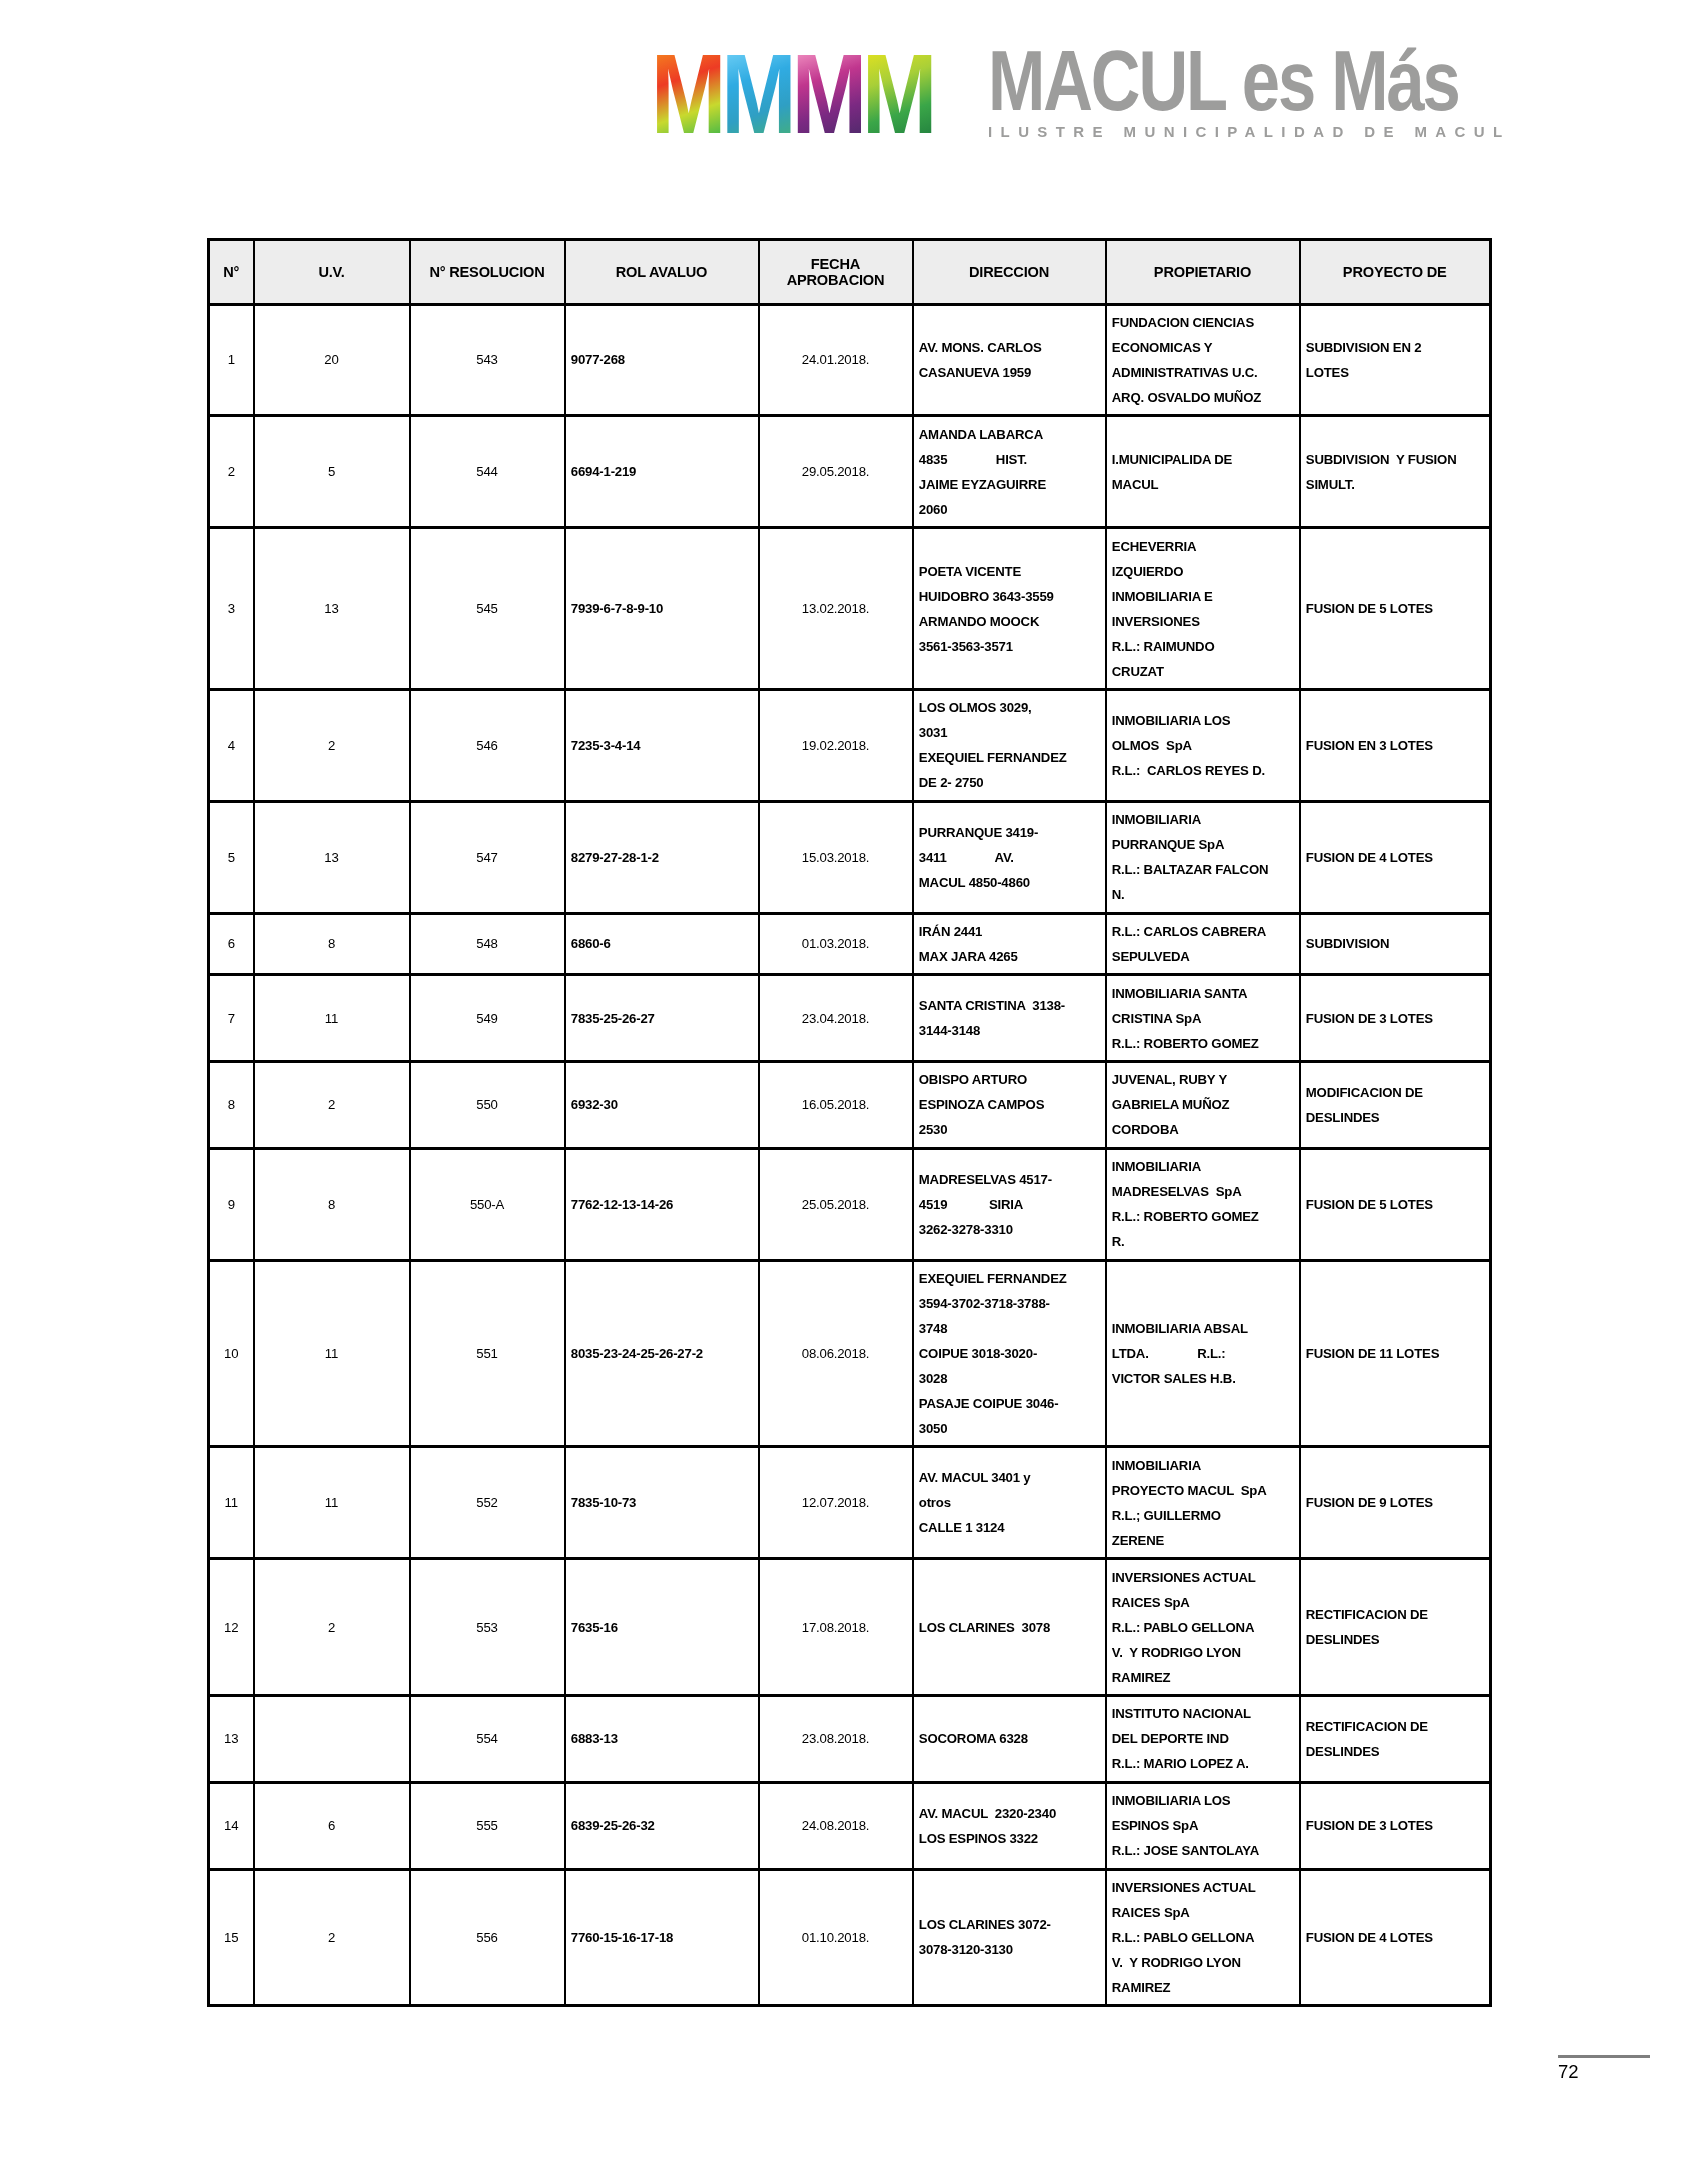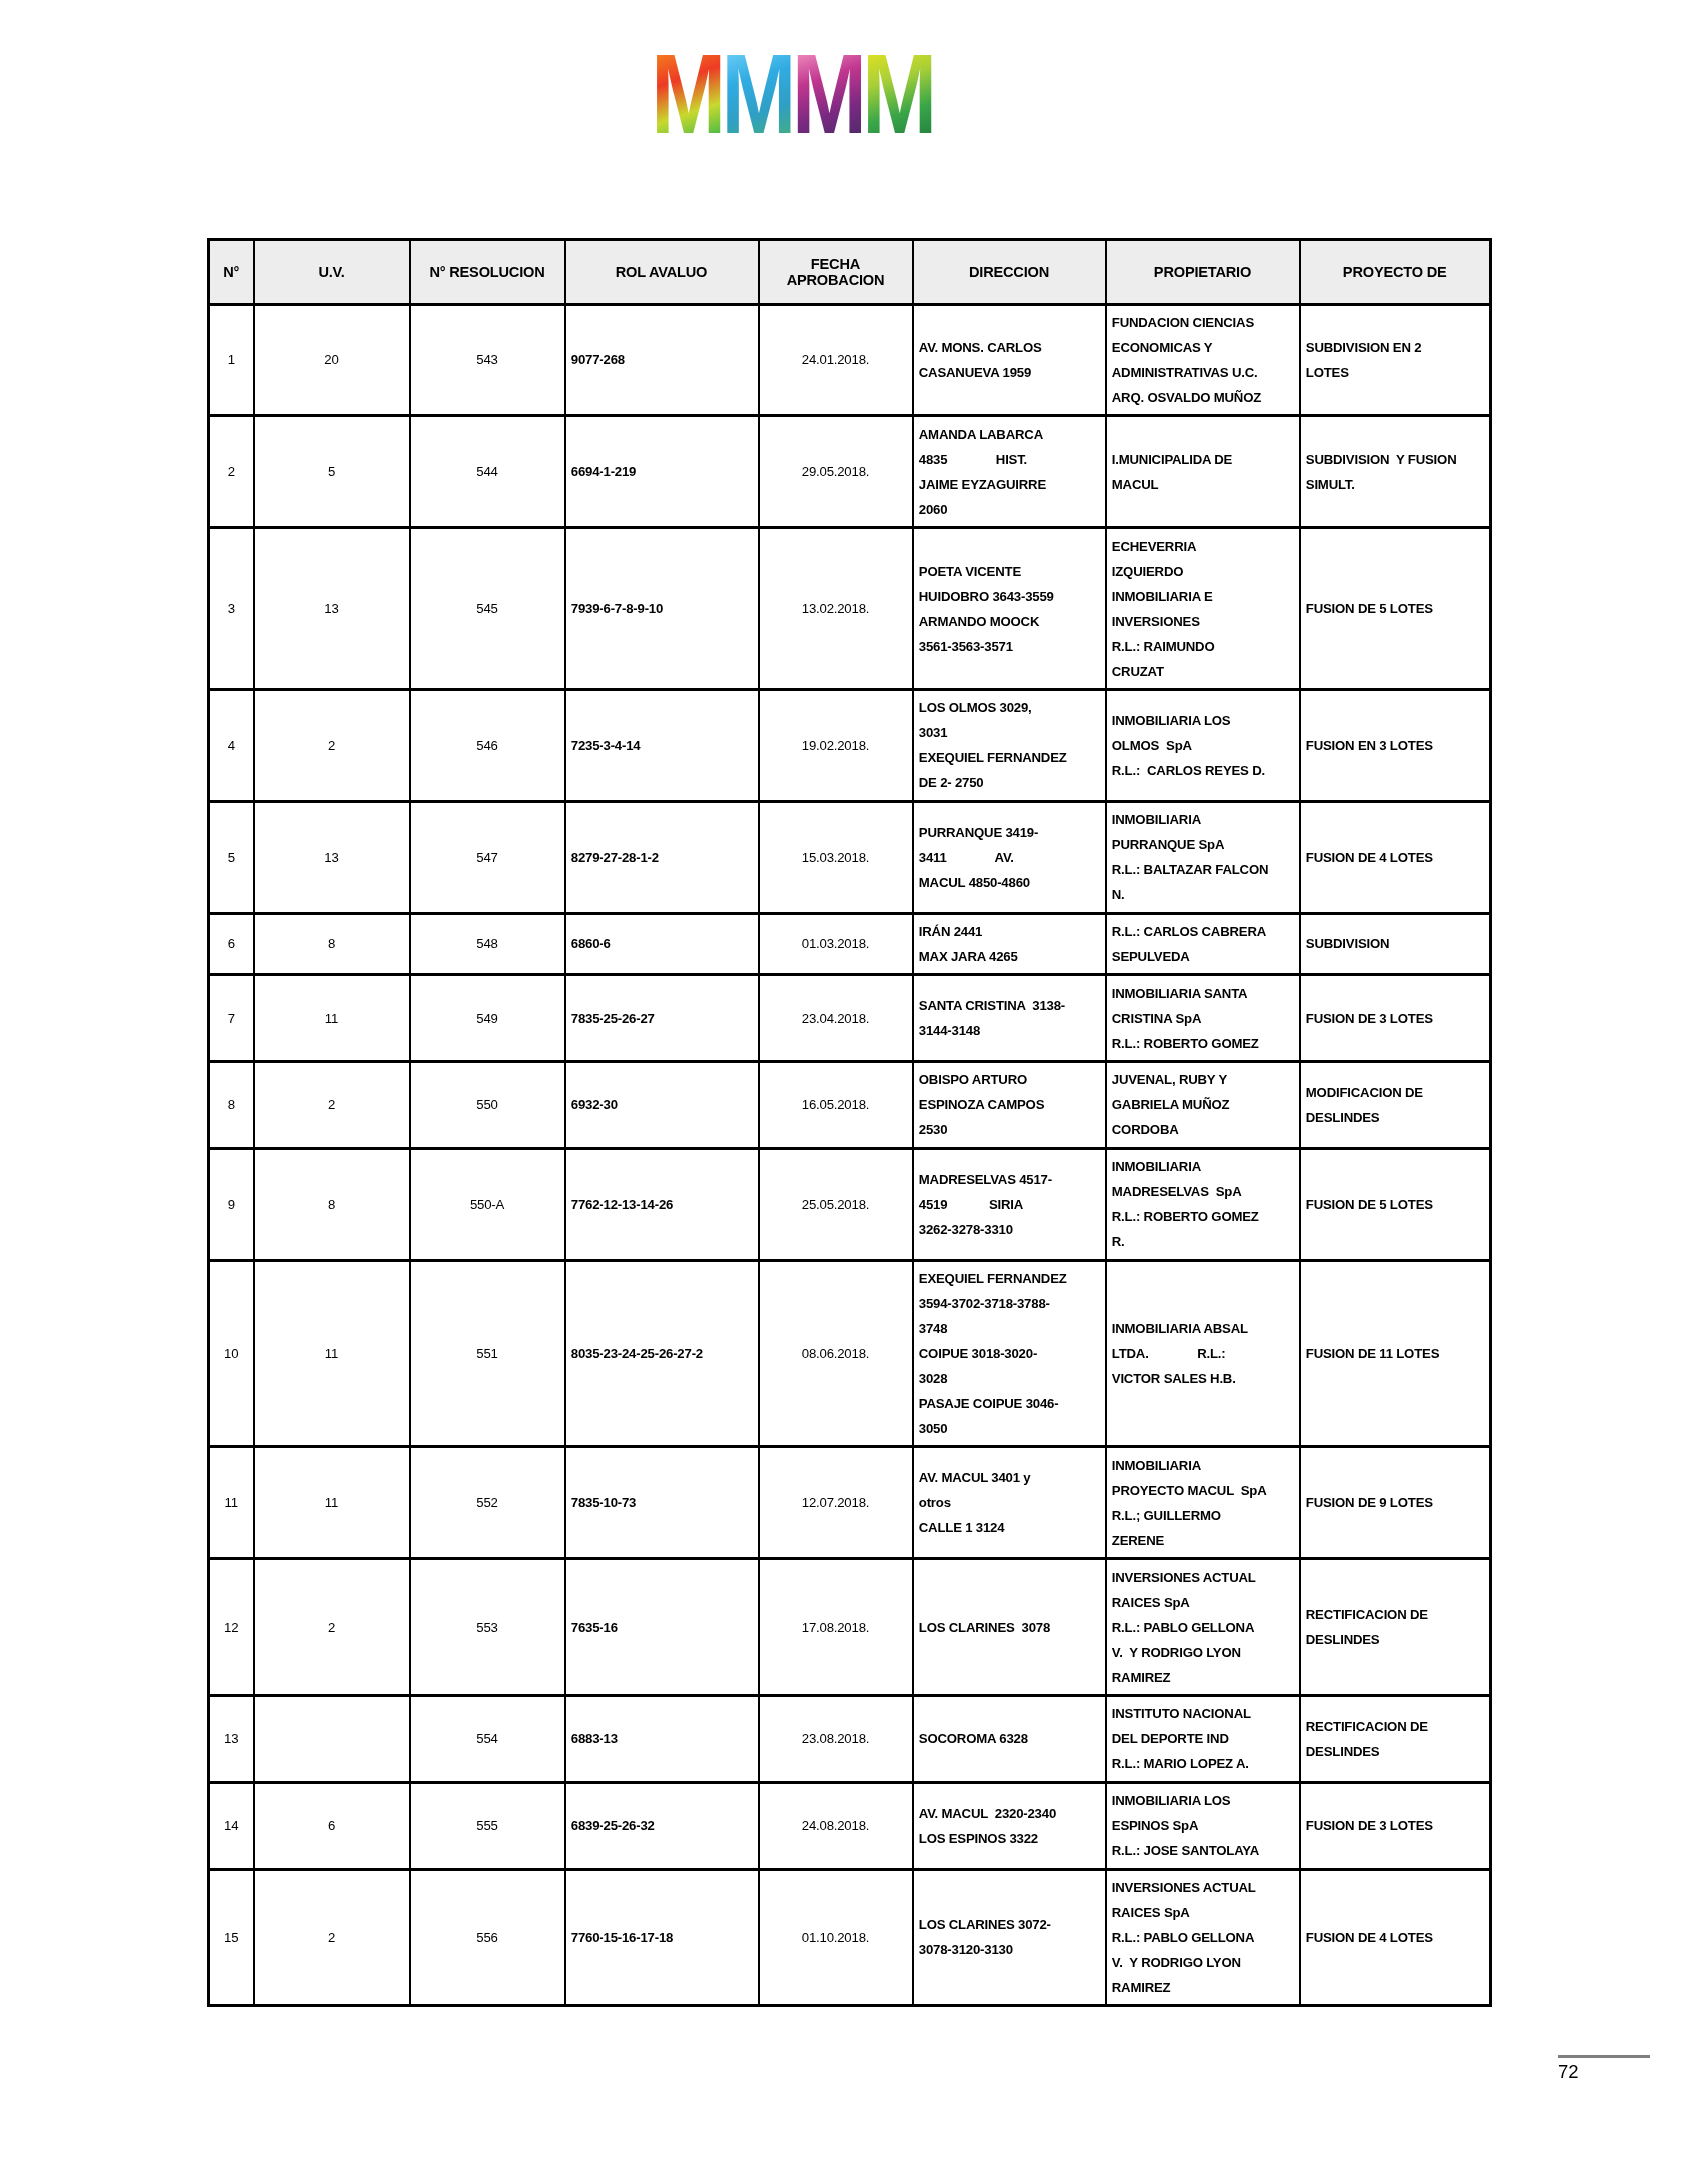--- a/index.html
+++ b/index.html
@@ -110,20 +110,24 @@
     color:#000;
   }
 </style>
 </head>
 <body>
 
 <div class="page">
 
   <div class="logo">
     <div class="mmmm"><span class="m-letter" style="background-image: linear-gradient(165deg, rgb(245, 130, 31), rgb(237, 59, 36), rgb(200, 217, 46), rgb(57, 181, 74));">M</span><span class="m-letter" style="background-image: linear-gradient(165deg, rgb(109, 207, 246), rgb(48, 171, 226), rgb(47, 159, 196), rgb(68, 176, 122));">M</span><span class="m-letter" style="background-image: linear-gradient(165deg, rgb(242, 145, 194), rgb(192, 54, 142), rgb(123, 41, 130), rgb(75, 42, 105));">M</span><span class="m-letter" style="background-image: linear-gradient(165deg, rgb(227, 226, 31), rgb(168, 207, 56), rgb(58, 166, 72), rgb(33, 126, 62));">M</span></div>
+    <div class="brand">
+      <div class="brand-title">MACUL es Más</div>
+      <div class="brand-subtitle">ILUSTRE MUNICIPALIDAD DE MACUL</div>
+    </div>
   </div>
 
   <table class="doc-table">
     <colgroup>
         <col style="width: 45px;">
         <col style="width: 156px;">
         <col style="width: 155px;">
         <col style="width: 194px;">
         <col style="width: 154px;">
         <col style="width: 193px;">

